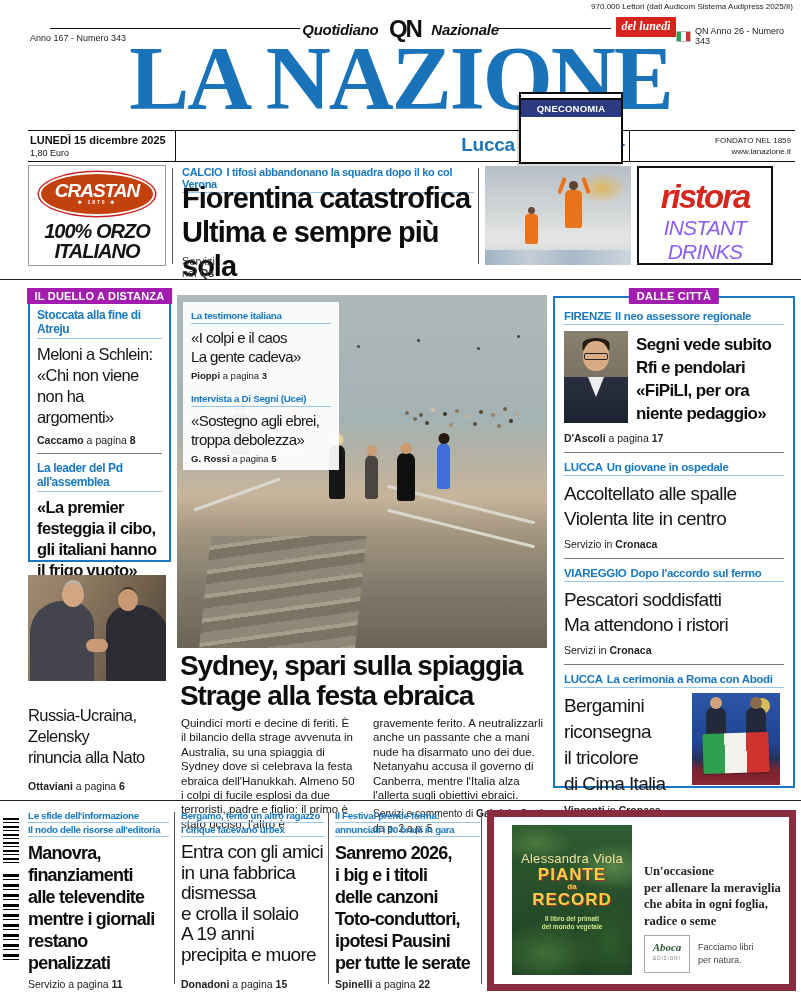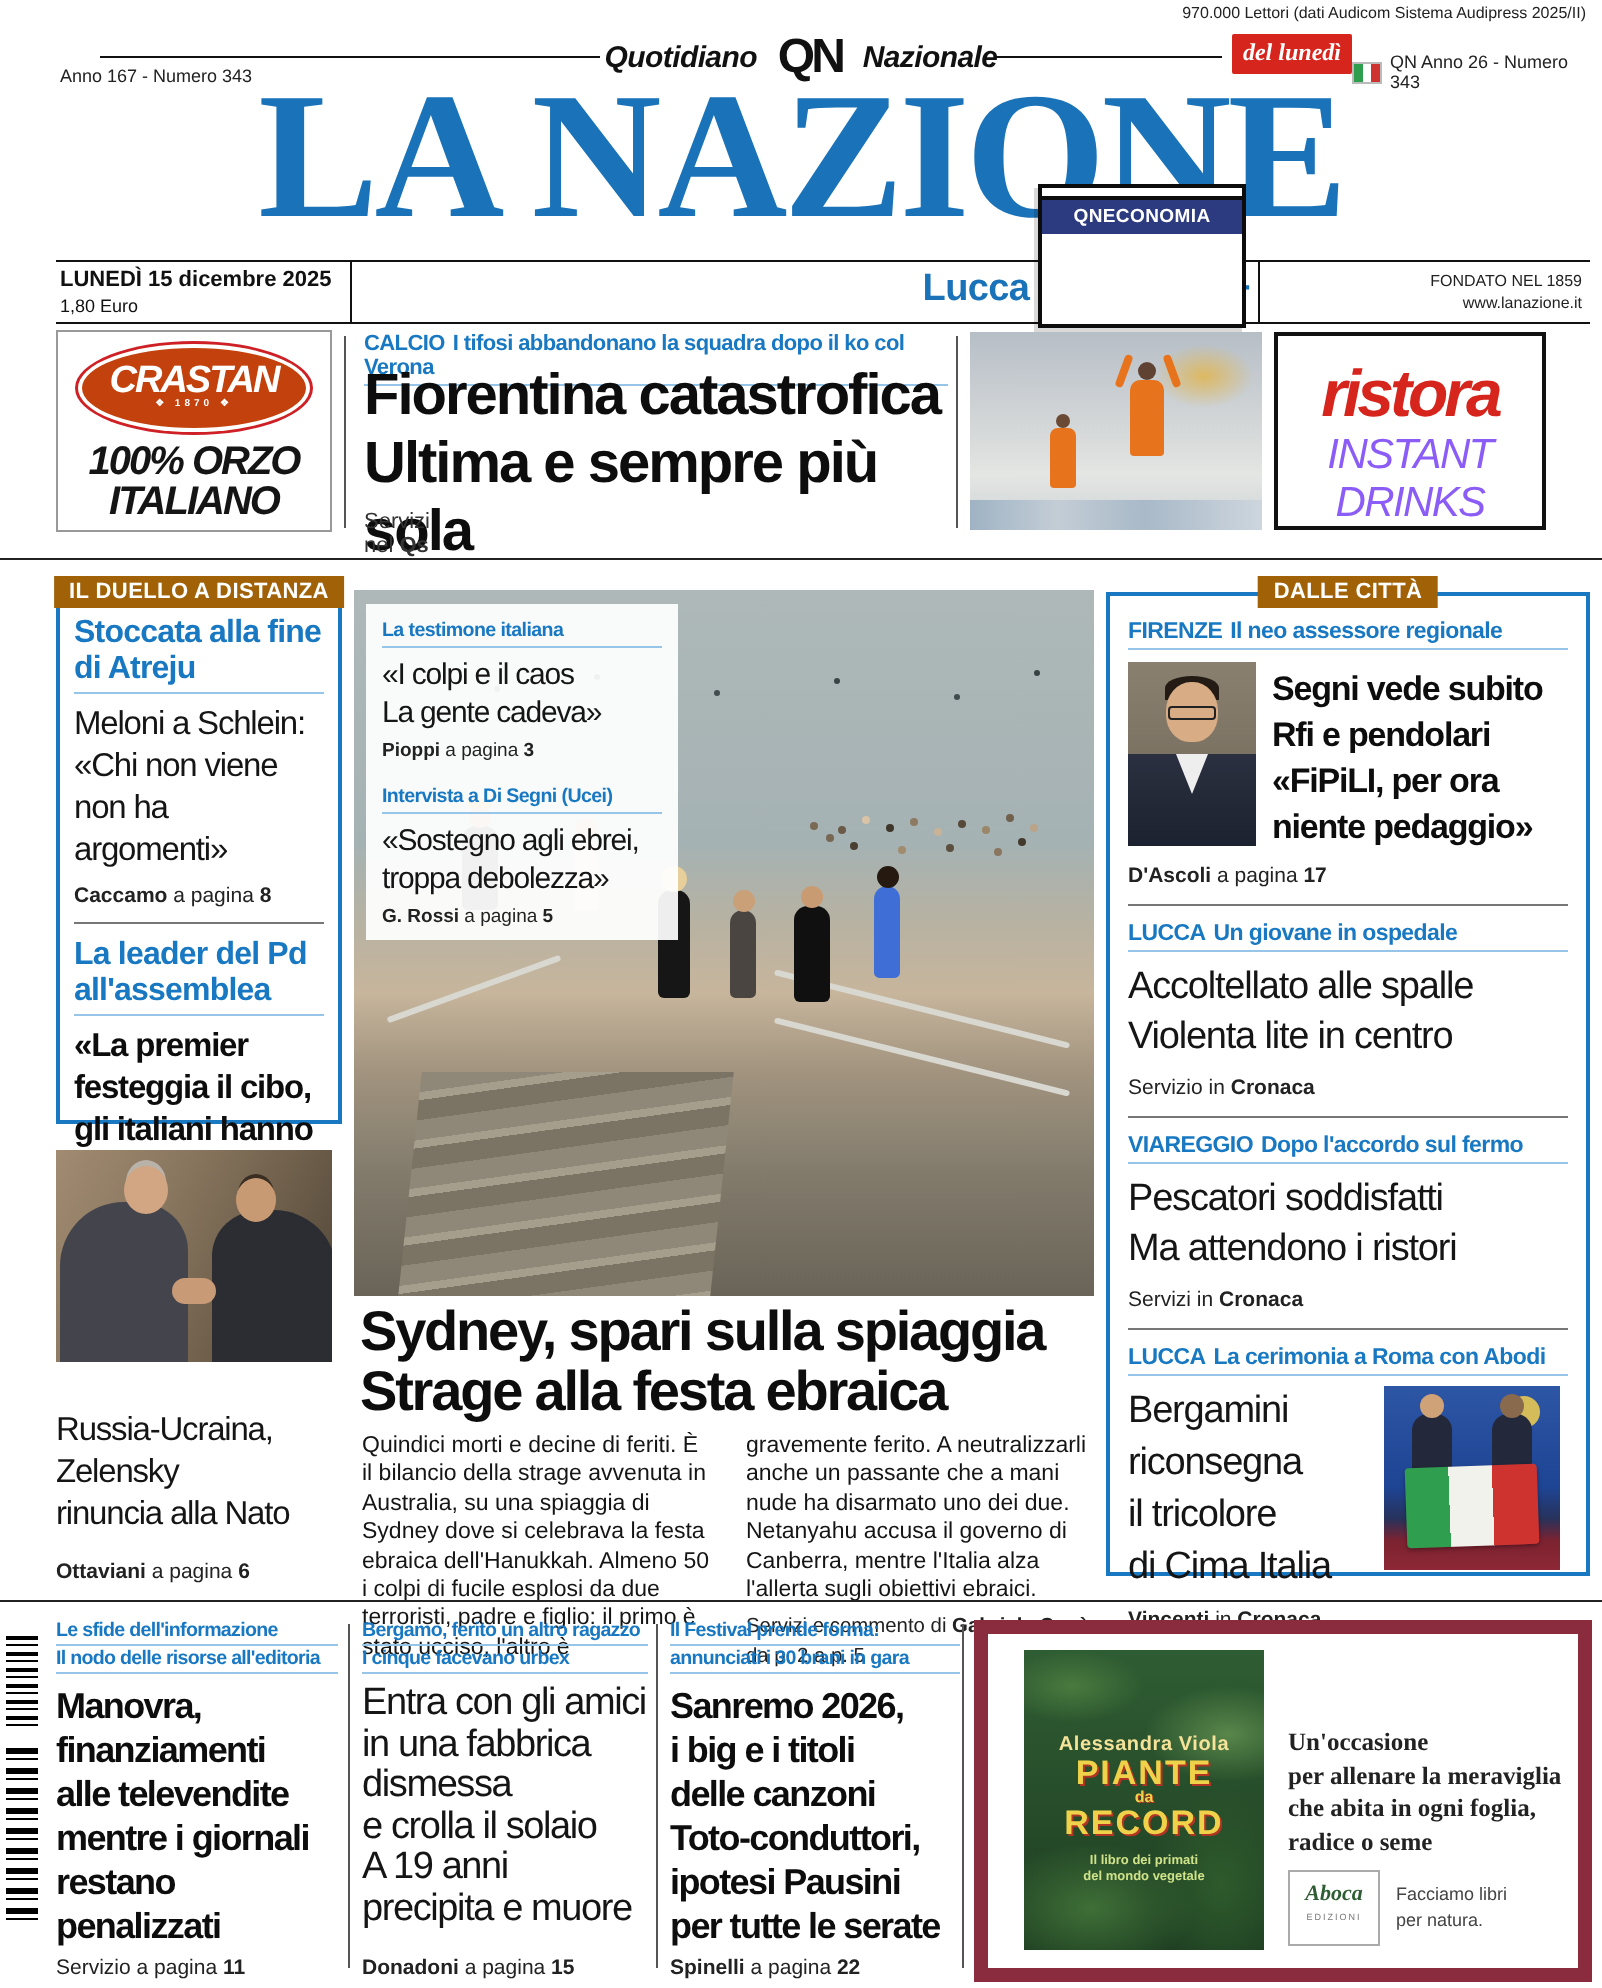--- a/index.html
+++ b/index.html
@@ -103,23 +103,23 @@
   .boni-shirt{position:absolute;bottom:26px;left:50%;transform:translateX(-50%);width:16px;height:20px;background:#eee;clip-path:polygon(0 0,100% 0,50% 100%)}
   .ph-berg{width:88px;height:92px;background:linear-gradient(180deg,#2d56a5 0%,#1e4494 55%,#27325c 72%,#7c2230 84%,#8e2836 100%)}
   .berg-sun{position:absolute;right:10px;top:5px;width:16px;height:16px;border-radius:50%;background:#f2cf4e;opacity:.85}
   .berg-m{position:absolute;top:14px;width:20px;height:44px;background:#23283a;border-radius:8px 8px 0 0}
   .berg-m i{position:absolute;left:50%;transform:translateX(-50%);top:-10px;width:12px;height:12px;border-radius:50%;display:block}
   .berg-m1{left:14px}.berg-m1 i{background:#cfa278}
   .berg-m2{right:14px}.berg-m2 i{background:#8a6a4c}
   .berg-flag{position:absolute;left:11px;top:40px;width:66px;height:40px;background:linear-gradient(90deg,#2f9e4f 0 33%,#f2f2ec 33% 66%,#cf3330 66% 100%);transform:rotate(-2deg);border-radius:2px;box-shadow:0 1px 2px rgba(0,0,0,.35)}
   
   .bluebox{position:absolute;border:2px solid #1878c2;background:#fff;box-sizing:border-box}
-  .boxtag{position:absolute;top:-10px;left:50%;transform:translateX(-50%);background:#a16207;color:#fff;font-weight:800;font-size:11px;letter-spacing:.2px;padding:2px 8px;white-space:nowrap}
+  .boxtag{position:absolute;top:-10px;left:50%;transform:translateX(-50%);background:#a21caf;color:#fff;font-weight:800;font-size:11px;letter-spacing:.2px;padding:2px 8px;white-space:nowrap}
   .lbox{left:28px;top:296px;width:143px;height:266px;padding:10px 7px 6px}
-  .lbox .kick{font-size:16px;letter-spacing:-0.4px}
+  .lbox .kick{font-size:12px;letter-spacing:-0.4px}
   .lbox .hl{font-size:16.5px;line-height:21px;margin-top:5px}
   .lbox .by{margin-top:6px}
   .lbox .sdiv{margin:7px 0}
   .lcol-kick{left:28px;top:688px;width:140px;font-size:10px;letter-spacing:-0.4px}
   .lcol-hl{left:28px;top:705px;width:142px;font-size:16.5px;line-height:21px}
   .lcol-by{left:28px;top:780px}
   .c-hl{left:180px;top:651px;width:370px;font-size:28px;line-height:30px;letter-spacing:-1.1px}
   .c-cols{left:181px;top:716px;width:367px;display:flex;gap:17px}
   .c-col{width:175px;font-size:11.5px;line-height:14.4px;color:#151515}
   .c-by{margin-top:5px;font-size:10.2px;color:#222}
@@ -145,21 +145,21 @@
   .bs1{left:28px;width:141px}
   .bs1 .hl{font-size:18px;line-height:22px;letter-spacing:-0.8px}
   .bs2{left:181px;width:143px}
   .bs2 .hl{font-size:19px;line-height:20.5px;letter-spacing:-0.7px}
   .bs3{left:335px;width:145px}
   .bs3 .hl{font-size:18px;line-height:22px;letter-spacing:-0.8px}
   .bvl{top:812px;height:172px}
   
   .ad-book{left:487px;top:810px;width:309px;height:181px;border:7px solid #8a2c3e;background:#fff;box-sizing:border-box}
   .book-cover{position:absolute;left:18px;top:8px;width:120px;height:150px;text-align:center;background:radial-gradient(ellipse 60px 30px at 20% 12%,#4a7a3e 0%,rgba(74,122,62,0) 60%),radial-gradient(ellipse 70px 40px at 85% 28%,#58864a 0%,rgba(88,134,74,0) 60%),radial-gradient(ellipse 80px 50px at 28% 86%,#3f6f37 0%,rgba(63,111,55,0) 65%),radial-gradient(ellipse 60px 80px at 82% 78%,#2e5a2c 0%,rgba(46,90,44,0) 60%),linear-gradient(180deg,#2f5d33 0%,#274d2a 50%,#1e3f22 100%)}
-  .bk-author{font-size:10px;font-weight:700;color:#f5e39a;margin-top:42px;letter-spacing:.3px}
+  .bk-author{font-size:13px;font-weight:400;color:#f5e39a;margin-top:26px;letter-spacing:.3px}
   .bk-t1,.bk-t3{font-size:17px;font-weight:900;color:#efd24a;letter-spacing:1px;line-height:17px;text-shadow:1px 1px 0 #b23424}
   .bk-t2{font-size:8px;font-weight:800;color:#efd24a;line-height:8px;text-shadow:.5px .5px 0 #b23424}
   .bk-sub{font-size:6.5px;font-weight:700;color:#cfe28a;margin-top:7px;line-height:1.3}
   .bk-promo{position:absolute;left:150px;top:46px;width:144px;font-family:"Liberation Serif",serif;font-weight:bold;font-size:12.5px;line-height:16.5px;color:#222}
   .aboca-box{position:absolute;left:150px;top:118px;width:46px;height:38px;border:1px solid #aaa;text-align:center;box-sizing:border-box;padding-top:5px}
   .aboca-name{font-family:"Liberation Serif",serif;font-style:italic;font-weight:bold;font-size:11px;color:#2e5d34;line-height:12px}
   .aboca-sub{font-size:4.5px;color:#777;letter-spacing:1px;margin-top:3px}
   .aboca-tag{position:absolute;left:204px;top:124px;font-size:9px;line-height:1.4;color:#444}
 </style>
 </head>

